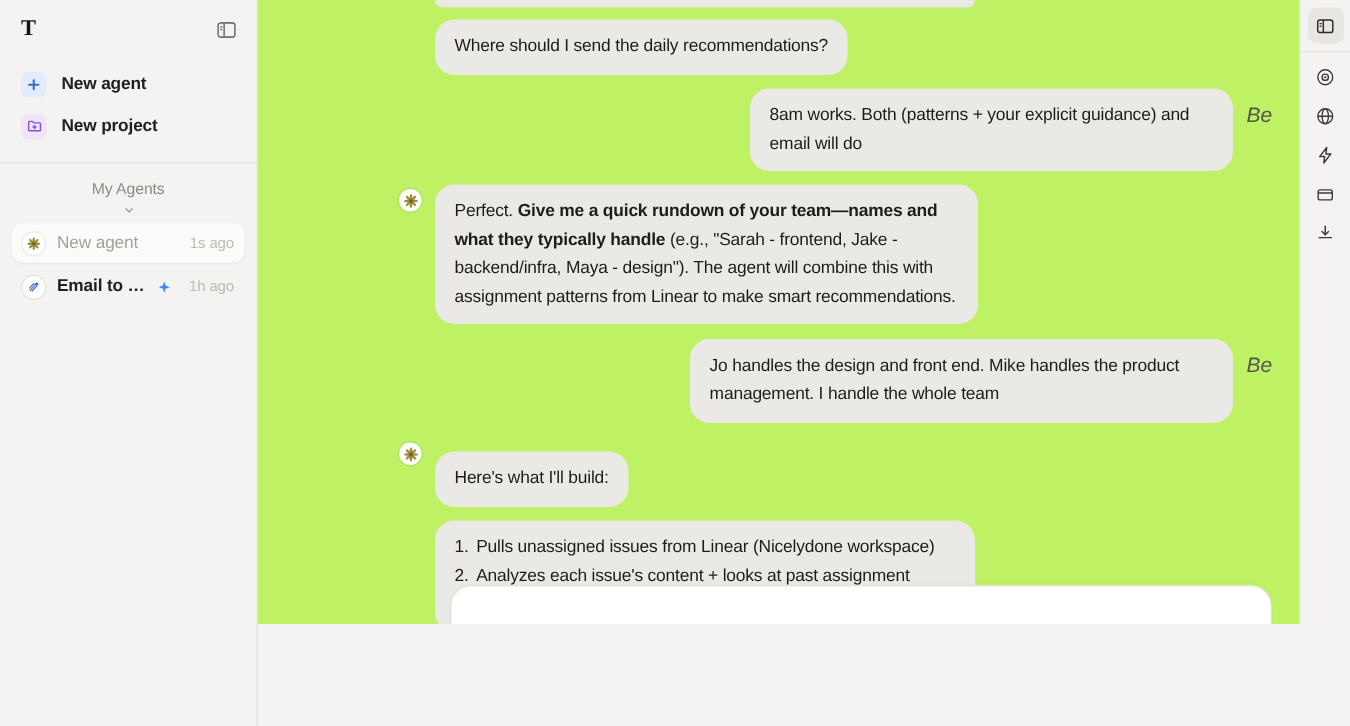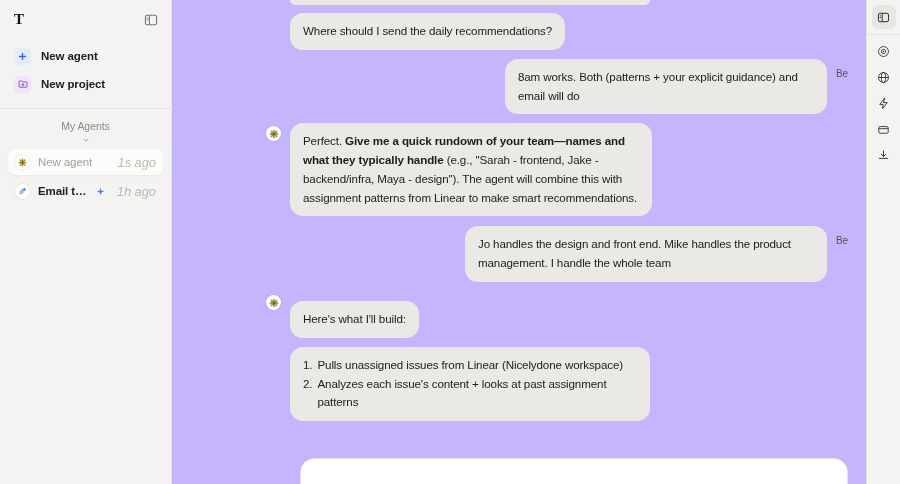--- a/index.html
+++ b/index.html
@@ -83,29 +83,29 @@
     overflow: hidden;
   }
   .agent-name {
     font-size: 11.5px; font-weight: 600; color: #20201f;
     white-space: nowrap; overflow: hidden; text-overflow: ellipsis;
     letter-spacing: -0.1px;
   }
   .agent-item.active .agent-name { color: #a3a19c; font-weight: 500; }
   .agent-spark { flex: 0 0 9px; display: flex; align-items: center; }
   .agent-time {
-    margin-left: auto; font-size: 13px; color: #bdbab4;
-    flex: 0 0 auto; padding-left: 4px; letter-spacing: -0.1px; font-style: italic;
+    margin-left: auto; font-size: 10px; color: #bdbab4;
+    flex: 0 0 auto; padding-left: 4px; letter-spacing: -0.1px;
   }
 
   
   .main {
     flex: 1 1 auto; position: relative;
-    background: #c4b5fd;
-    height: 484px; overflow: hidden;
+    background: #bef264;
+    height: 416px; overflow: hidden;
   }
   .thread {
     position: absolute; left: 0; top: 0; right: 34px; bottom: 0;
     padding: 0 0 0 0;
     overflow: hidden;
   }
   .thread-inner { width: 100%; padding: 0 18px 0 118px; }
 
   .row { display: flex; align-items: flex-start; margin-bottom: 9px; position: relative; }
   .row.user { justify-content: flex-end; padding-right: 0; }
@@ -129,23 +129,23 @@
   .chat-avatar {
     position: absolute;
     left: -24px; top: 3px;
     width: 15px; height: 15px;
     border-radius: 50%; background: #fff;
     display: flex; align-items: center; justify-content: center;
     box-shadow: 0 0 0 1px rgba(0,0,0,0.06);
     overflow: hidden;
   }
   .user-tag {
-    font-size: 10px; color: #55534f;
+    font-size: 14px; color: #55534f;
     margin-left: 9px; margin-top: 9px;
-    white-space: nowrap; letter-spacing: -0.1px;
+    white-space: nowrap; letter-spacing: -0.1px; font-style: italic;
   }
 
   .ol { margin: 0; padding: 0; list-style: none; }
   .ol li { display: flex; gap: 5px; }
   .ol li .num { flex: 0 0 auto; }
   .ol li .txt { flex: 1 1 auto; }
 
   .composer {
     position: absolute;
     left: 128px; right: 52px; bottom: -34px;

